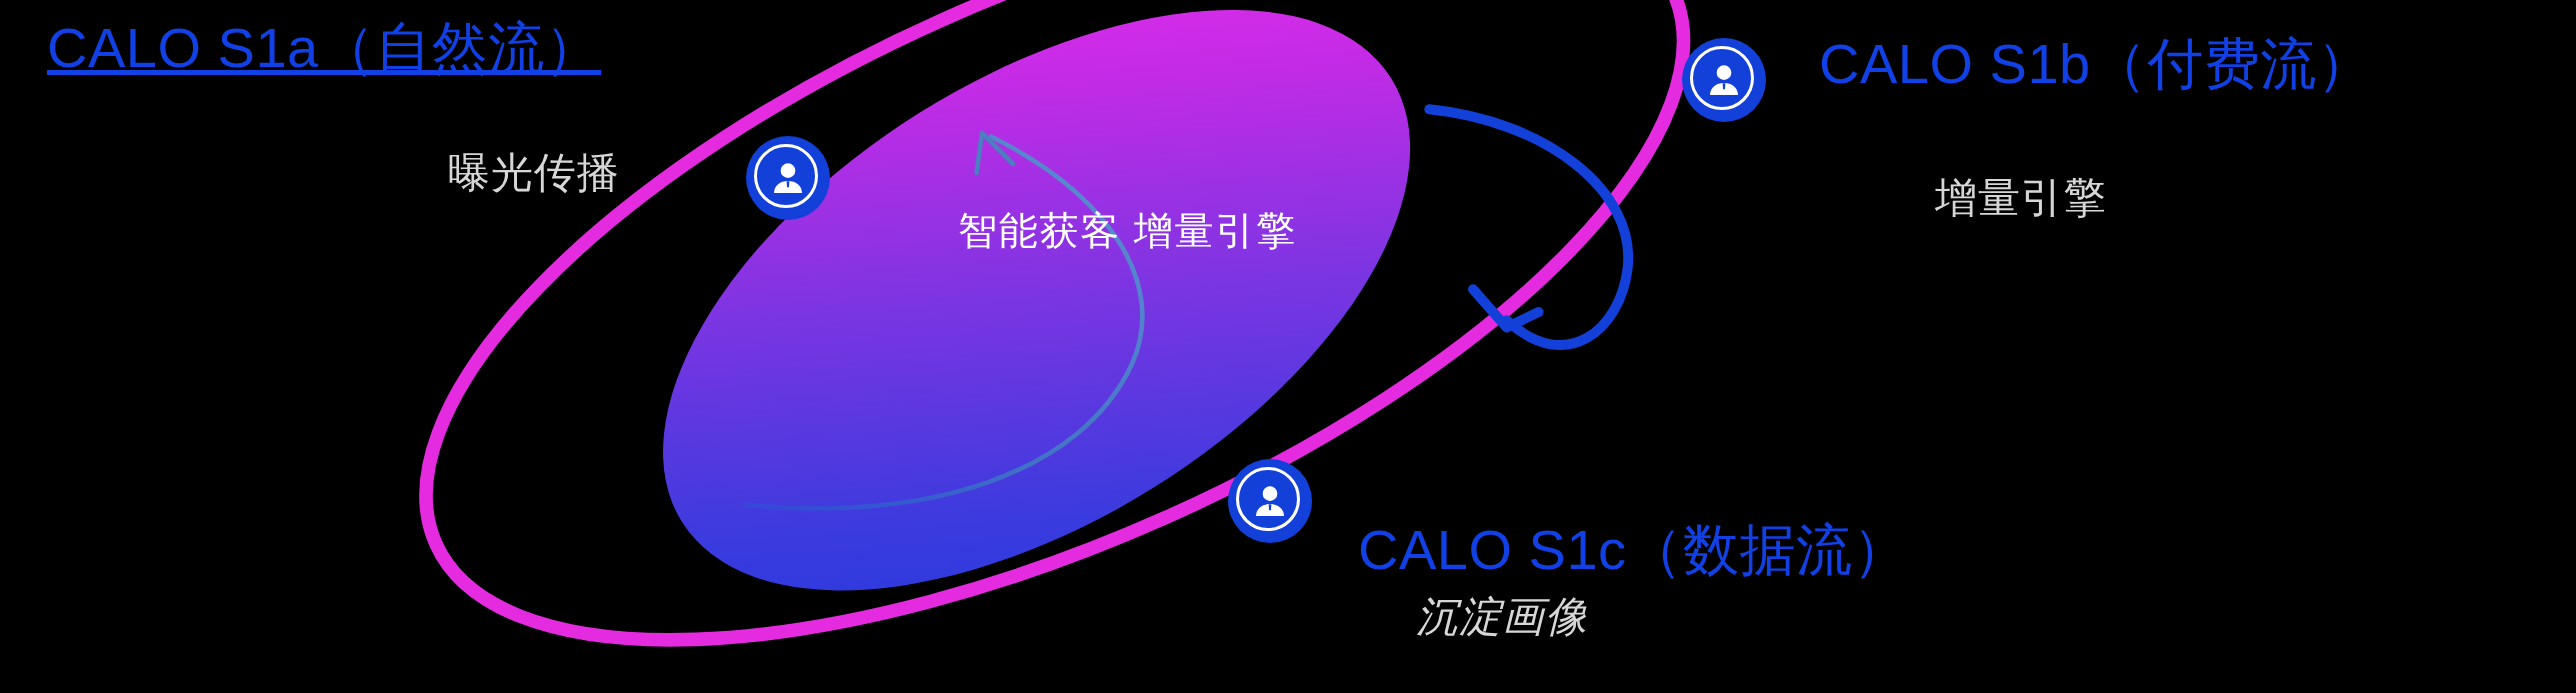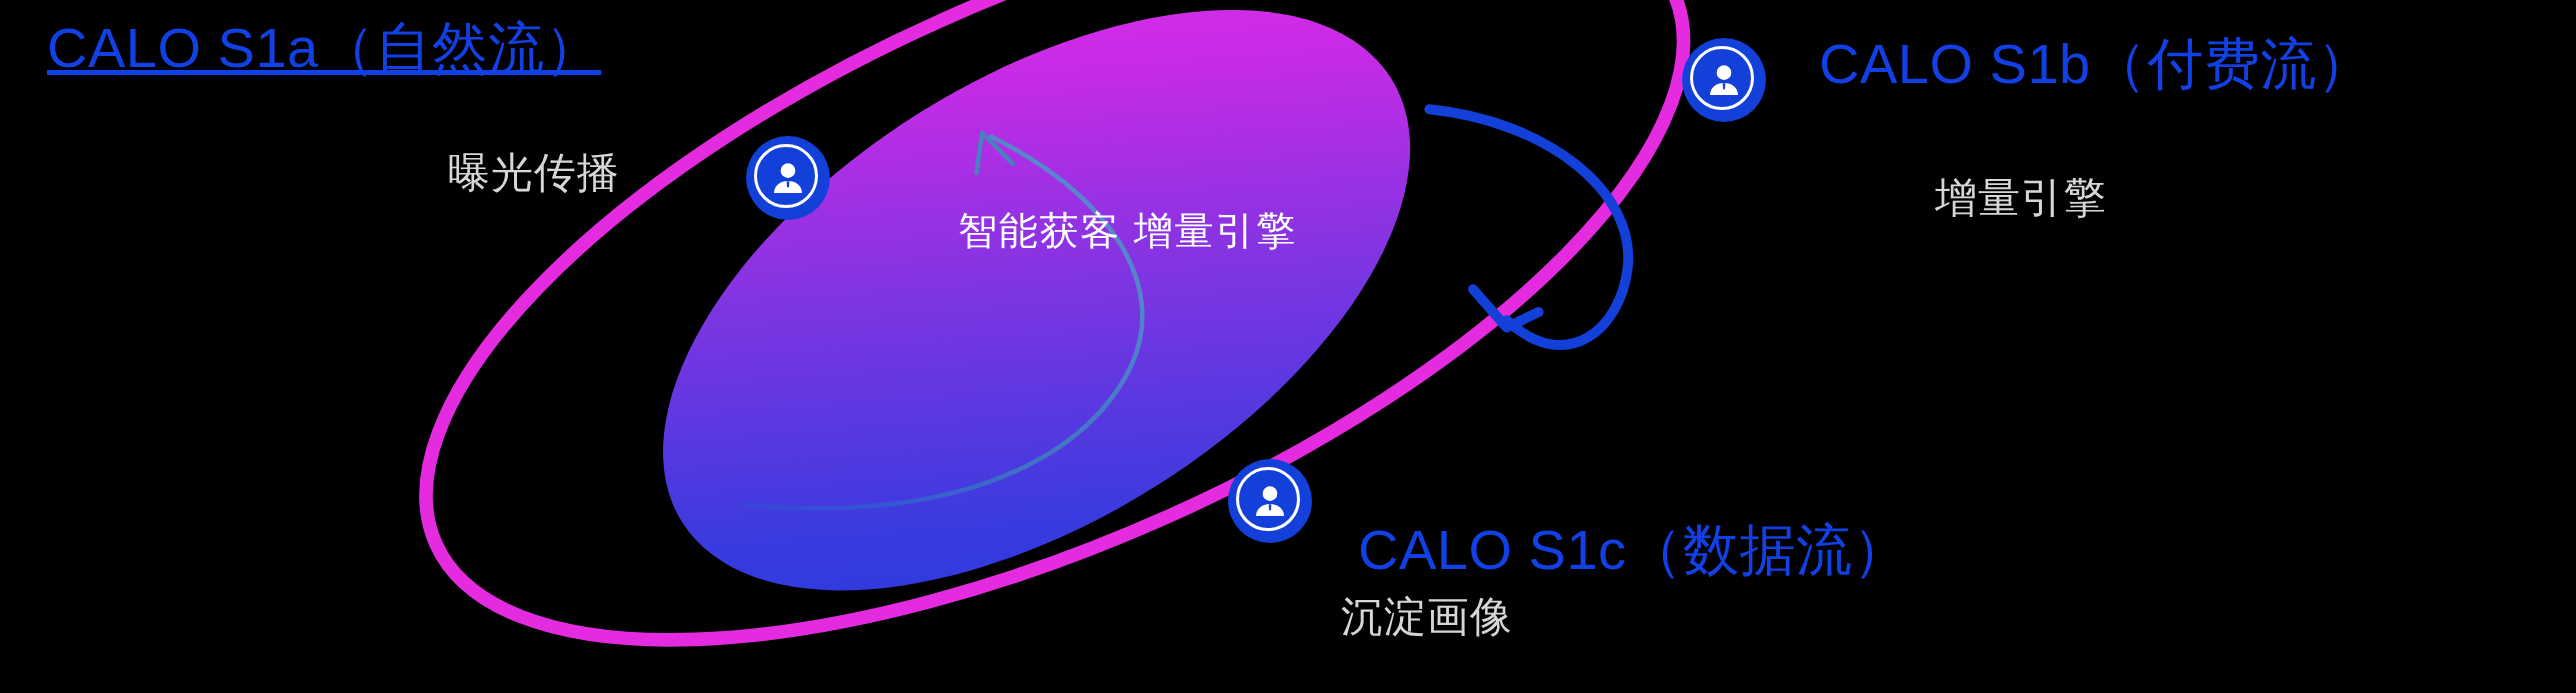--- a/index.html
+++ b/index.html
@@ -95,16 +95,16 @@
     <div class="center-sub">智能获客  增量引擎</div>
   </div>
 
   <div class="lbl lbl-blue" style="left:47px;top:20px;text-decoration:underline;">CALO S1a（自然流）</div>
   <div class="lbl lbl-gray" style="left:448px;top:152px;">曝光传播</div>
 
   <div class="lbl lbl-blue" style="left:1819px;top:36px;">CALO S1b（付费流）</div>
   <div class="lbl lbl-gray" style="left:1935px;top:177px;">增量引擎</div>
 
   <div class="lbl lbl-blue" style="left:1358px;top:482px;margin-top:40px;">CALO S1c（数据流）</div>
-  <div class="lbl lbl-gray" style="left:1341px;top:596px;">沉淀画像</div>
+  <div class="lbl lbl-gray" style="left:1416px;top:596px;font-style:italic;">沉淀画像</div>
 
 </div>
 
 
 </body></html>

